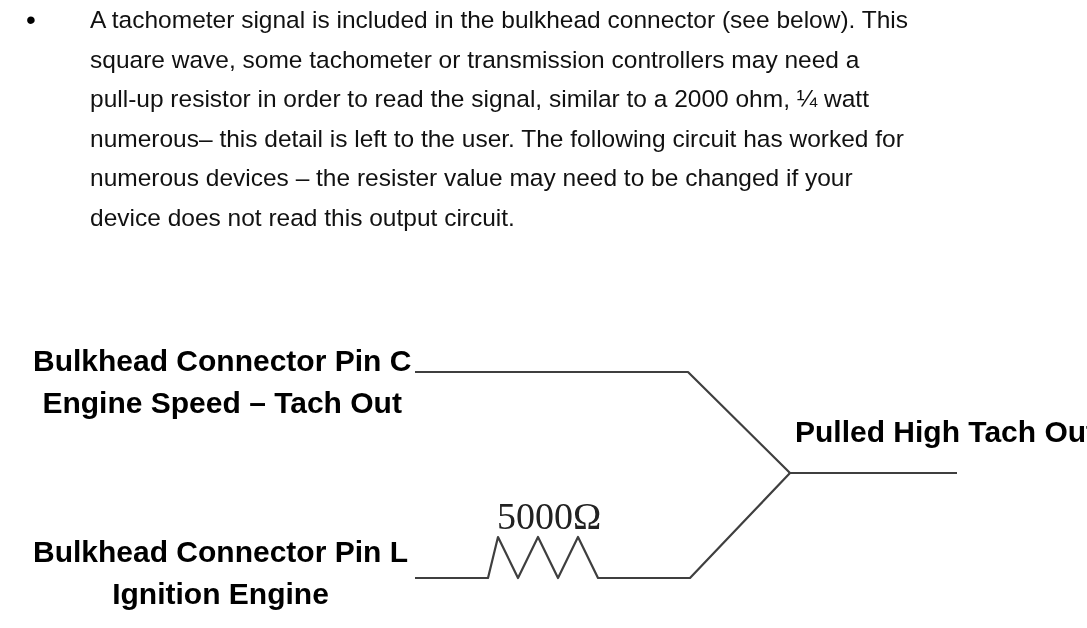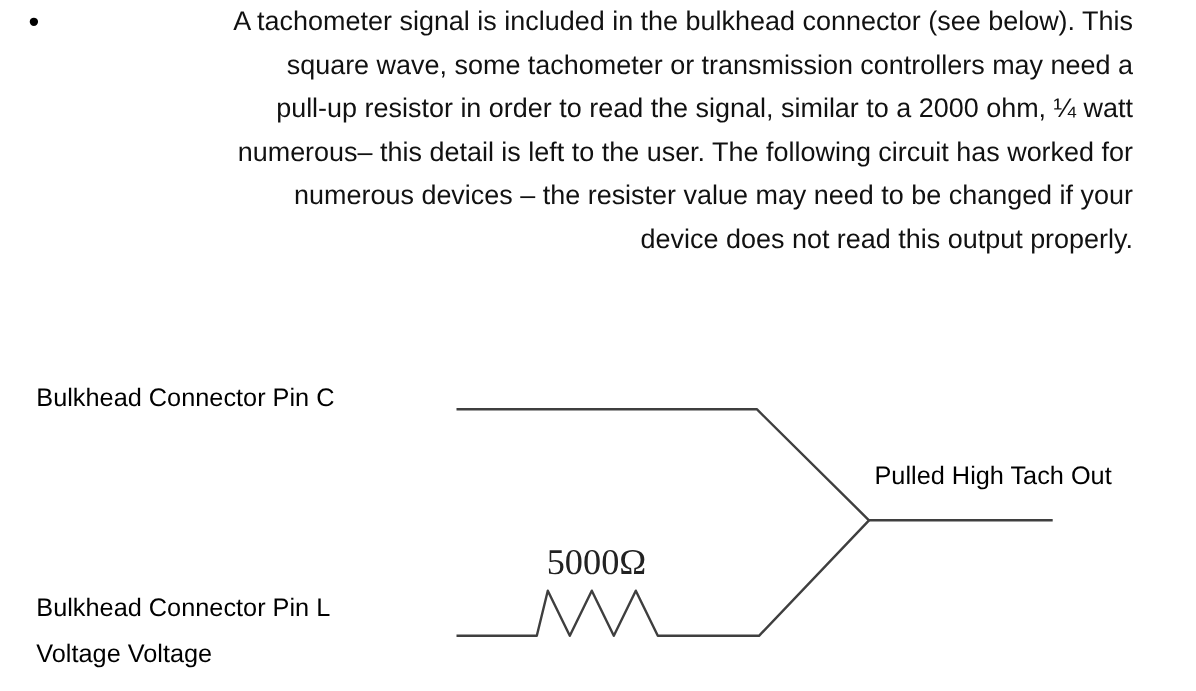--- a/index.html
+++ b/index.html
@@ -30,42 +30,42 @@
     position: absolute;
     left: 90px;
     top: 0px;
     width: 940px;
   }
   .para-line {
     font-size: 24.5px;
     line-height: 39.6px;
     white-space: nowrap;
     color: #111111;
-    text-align: right;
   }
 
   
   .diag-label {
     position: absolute;
-    font-weight: normal;
-    font-size: 23px;
+    font-weight: bold;
+    font-size: 30px;
     line-height: 42px;
     color: #000000;
     white-space: nowrap;
+    text-align: center;
   }
   .label-topleft   { left: 33px;  top: 340px; }
   .label-right     { left: 795px; top: 411px; }
   .label-bottomleft{ left: 33px;  top: 531px; }
 
   .resistor-value {
     position: absolute;
     left: 497px;
     top: 494px;
     font-family: "Liberation Serif", serif;
-    font-size: 33px;
+    font-size: 38px;
     color: #222222;
     white-space: nowrap;
   }
 
   .circuit-svg {
     position: absolute;
     left: 0;
     top: 0;
   }
   .wire {
@@ -82,38 +82,39 @@
 <div class="page">
 
   <div class="bullet-glyph">•</div>
 
   <div class="para-block">
     <div class="para-line">A tachometer signal is included in the bulkhead connector (see below). This</div>
     <div class="para-line">square wave, some tachometer or transmission controllers may need a</div>
     <div class="para-line">pull-up resistor in order to read the signal, similar to a 2000 ohm, ¼ watt</div>
     <div class="para-line">numerous– this detail is left to the user. The following circuit has worked for</div>
     <div class="para-line">numerous devices – the resister value may need to be changed if your</div>
-    <div class="para-line">device does not read this output properly.</div>
+    <div class="para-line">device does not read this output circuit.</div>
   </div>
 
   <svg class="circuit-svg" width="1087" height="628" viewBox="0 0 1087 628">
 
     <polyline class="wire" points="415,372 688,372 790,473"></polyline>
 
     <polyline class="wire" points="790,473 957,473"></polyline>
 
     <polyline class="wire" points="415,578 488,578 498,537 518,578 538,537 558,578 578,537 598,578 690,578 790,473"></polyline>
   </svg>
 
   <div class="diag-label label-topleft">
     <div>Bulkhead Connector Pin C</div>
+    <div>Engine Speed – Tach Out</div>
   </div>
 
   <div class="diag-label label-right">Pulled High Tach Out</div>
 
   <div class="resistor-value">5000Ω</div>
 
   <div class="diag-label label-bottomleft">
     <div>Bulkhead Connector Pin L</div>
-    <div>Voltage Voltage</div>
+    <div>Ignition Engine</div>
   </div>
 
 </div>
 
 </body></html>

